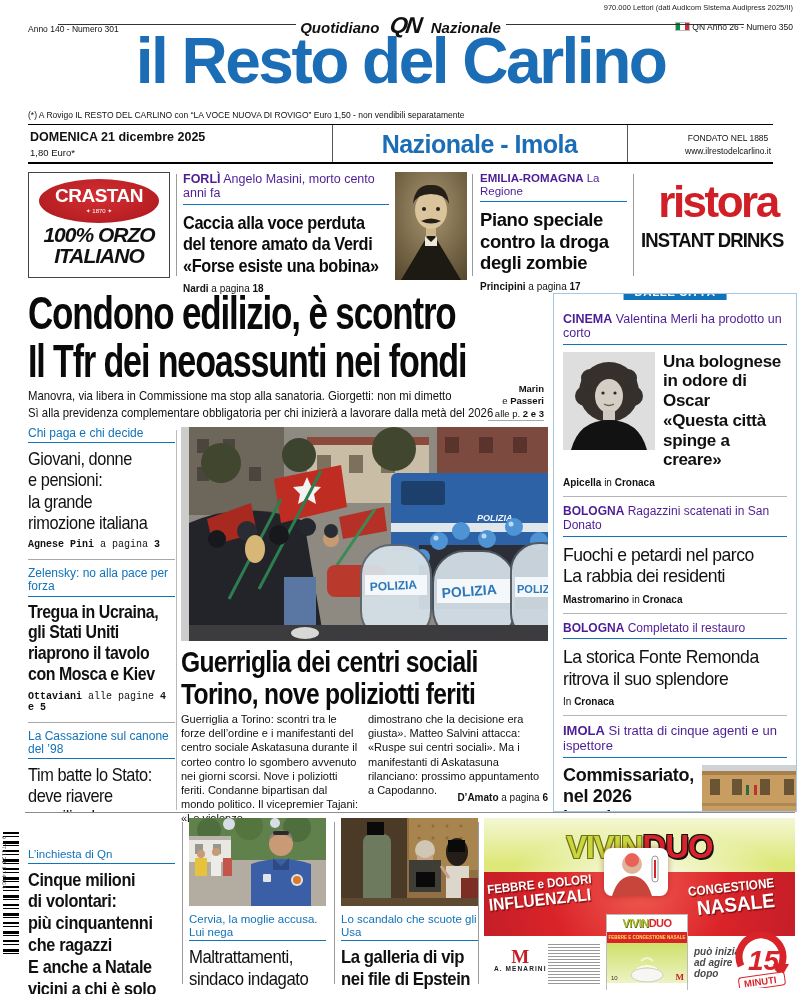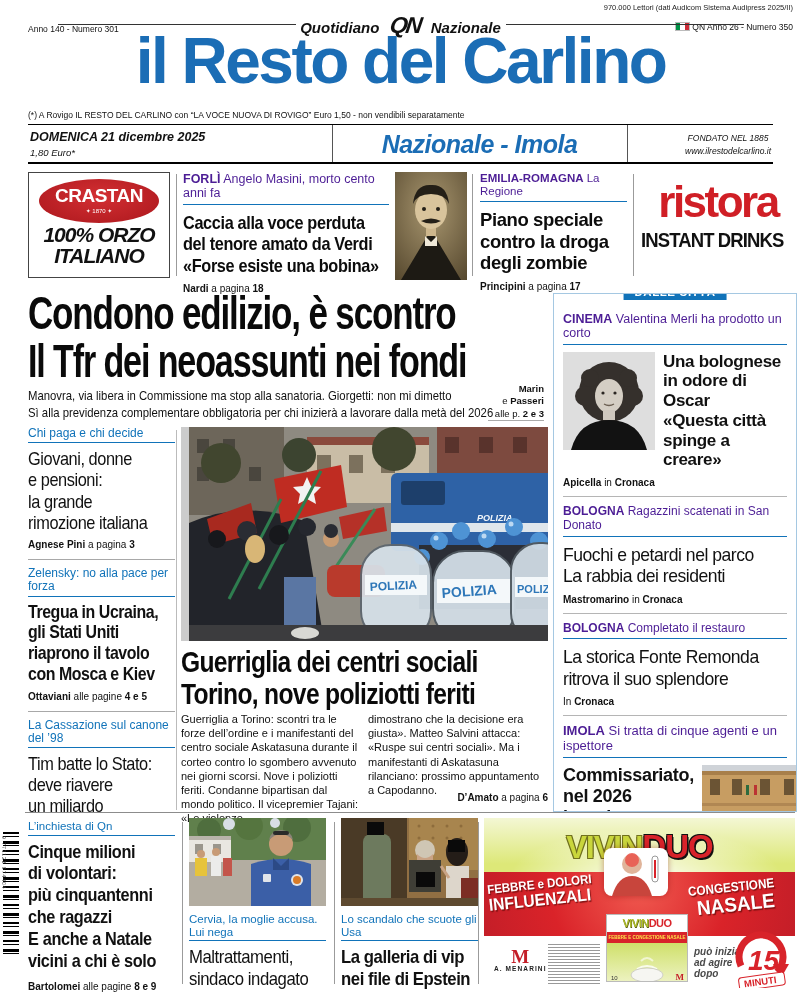--- a/index.html
+++ b/index.html
@@ -25,21 +25,21 @@
   .rl-head{font-weight:bold;font-size:17.5px;line-height:1.16;letter-spacing:-0.3px;}
   .rl-head.light{font-weight:normal;font-size:18.5px;letter-spacing:-0.5px;}
   .row{display:flex;gap:8px;}
   
   .lcol{position:absolute;left:28px;top:427px;width:147px;height:385px;overflow:hidden;}
   .lc-item{padding:7px 0 9px;}
   .lc-item + .lc-item{border-top:1.5px solid #a8a8a8;}
   .lc-k{font-size:12px;color:#1173b9;border-bottom:1px solid #1173b9;padding-bottom:2px;margin-bottom:5px;line-height:1.1;}
   .lc-h{font-size:19px;line-height:1.12;letter-spacing:-0.5px;}
   .lc-h .cond{display:inline-block;transform:scaleX(0.86);transform-origin:0 0;white-space:nowrap;}
-  .lc-by{font-size:10px;margin-top:6px;}
+  .lc-by{font-size:10px;margin-top:6px;font-family:Liberation Mono, monospace;}
   .photo{display:block;overflow:hidden;background:#ccc;}
   .barcode{position:absolute;left:3px;top:832px;width:16px;height:126px;
     background:repeating-linear-gradient(to bottom,#000 0 2px,#fff 2px 4px,#000 4px 5px,#fff 5px 9px,#000 9px 12px,#fff 12px 13px,#000 13px 14px,#fff 14px 18px);}
   .barcode span{position:absolute;left:-2px;top:4px;font-size:5px;writing-mode:vertical-rl;color:#333;letter-spacing:1px;}
   
   .vivin{position:absolute;left:484px;top:818px;width:311px;height:172px;background:#fff;overflow:hidden;}
   .vv-top{position:absolute;left:0;top:0;width:100%;height:54px;background:linear-gradient(180deg,#f4f7d4 0%,#dde878 85%);}
   .vv-burst{position:absolute;left:0;top:0;width:100%;height:54px;
      background:radial-gradient(ellipse at 52% 115%, rgba(255,255,255,0.95) 0%, rgba(255,255,255,0) 60%);}
   .vv-mid{position:absolute;left:0;top:54px;width:100%;height:64px;
@@ -48,21 +48,21 @@
   .vv-brand{position:absolute;left:0;top:10px;width:100%;text-align:center;font-weight:bold;letter-spacing:-1px;}
   .vv-brand .v1{font-size:31px;color:#c9d63c;text-shadow:1px 1px 0 #70701e,-1px 1px 0 #70701e,1px -1px 0 #70701e,-1px -1px 0 #70701e;}
   .vv-brand .v2{font-size:33px;color:#d8232a;text-shadow:1.5px 1.5px 0 #111,-1px 1px 0 #111,1px -1px 0 #111,-1px -1px 0 #111;}
   .vv-side{position:absolute;color:#fff;font-weight:bold;text-shadow:1px 1.5px 1px #801212;transform:rotate(-6deg);line-height:1.05;}
   .fig-box{position:absolute;left:120px;top:30px;width:64px;height:48px;background:#fff;border-radius:8px;box-shadow:0 0 6px rgba(120,0,0,0.4);}
   .menarini{position:absolute;left:10px;top:130px;text-align:center;}
   .menarini .mm{font-family:"Liberation Serif",serif;font-weight:bold;font-size:19px;color:#c41e28;line-height:0.9;}
   .menarini .mn{font-size:6.5px;letter-spacing:1.1px;color:#222;font-weight:bold;}
   .vv-fine{position:absolute;left:64px;top:126px;width:52px;height:40px;opacity:0.75;
      background:repeating-linear-gradient(to bottom,#777 0 1px,transparent 1px 3px);}
-  .vv-box{position:absolute;left:122px;top:96px;width:82px;height:68px;border:1px solid #bbb;background:#fff;overflow:hidden;}
+  .vv-box{position:absolute;left:122px;top:96px;width:82px;height:81px;border:1px solid #bbb;background:#fff;overflow:hidden;}
   .vv-box .bb{text-align:center;font-weight:bold;font-size:11px;letter-spacing:-0.5px;line-height:1.5;}
   .vv-box .bb .g{color:#aebc2b;text-shadow:0.5px 0.5px 0 #5c5c14;}
   .vv-box .bb .r{color:#d8232a;}
   .vv-box .band{background:#d8232a;color:#ffe24a;font-size:4.5px;font-weight:bold;text-align:center;line-height:11px;height:11px;}
   .vv-box .low{position:relative;height:40px;background:linear-gradient(180deg,#cfe06a,#eef3c4);}
   .vv-claim{position:absolute;left:210px;top:128px;width:58px;font-size:10px;font-weight:bold;font-style:italic;color:#4a4a4a;line-height:1.12;}
   .minuti{position:absolute;right:2px;top:112px;width:62px;height:58px;}
 </style>
 </head>
 <body>
@@ -79,21 +79,21 @@
   <div class="abs" style="top:24px;left:506px;width:238px;height:2px;border-top:1.5px solid #333;"></div>
   <div class="abs" style="top:12px;left:0;width:100%;text-align:center;">
     <span style="font-style:italic;font-weight:bold;font-size:15px;">Quotidiano</span>
     <span style="font-style:italic;font-weight:bold;font-size:23px;letter-spacing:-2px;transform:skewX(-8deg);display:inline-block;margin:0 6px;">QN</span>
     <span style="font-style:italic;font-weight:bold;font-size:15px;">Nazionale</span>
   </div>
 
   <div class="abs" style="top:26px;left:0;width:100%;text-align:center;font-size:64px;font-weight:bold;color:#1b6db5;letter-spacing:-2.5px;line-height:1.1;">il Resto del Carlino</div>
   <div class="abs" style="top:110px;left:28px;font-size:8.5px;color:#111;">(*) A Rovigo IL RESTO DEL CARLINO con “LA VOCE NUOVA DI ROVIGO” Euro 1,50 - non vendibili separatamente</div>
 
-  <div class="abs" style="top:124px;left:28px;width:745px;height:40px;border-top:1px solid #000;border-bottom:2.5px solid #000;font-style:italic;">
+  <div class="abs" style="top:124px;left:28px;width:745px;height:40px;border-top:1px solid #000;border-bottom:2.5px solid #000;">
     <div class="abs" style="left:2px;top:5px;font-size:12.5px;font-weight:bold;">DOMENICA 21 dicembre 2025</div>
     <div class="abs" style="left:2px;top:22px;font-size:9.5px;">1,80 Euro*</div>
     <div class="abs" style="left:304px;top:0;bottom:0;width:1px;background:#555;"></div>
     <div class="abs" style="left:304px;width:295px;top:5px;text-align:center;font-size:25px;font-weight:bold;color:#1b6db5;letter-spacing:-0.5px;">Nazionale - Imola</div>
     <div class="abs" style="left:599px;top:0;bottom:0;width:1px;background:#555;"></div>
     <div class="abs" style="right:2px;top:7px;text-align:center;font-size:8.5px;line-height:1.5;">
       <div>FONDATO NEL 1885</div>
       <div>www.ilrestodelcarlino.it</div>
     </div>
   </div>
@@ -336,21 +336,21 @@
   <div class="abs" style="left:368px;top:712px;width:180px;font-size:11px;line-height:1.29;">dimostrano che la decisione era giusta». Matteo Salvini attacca: «Ruspe sui centri sociali». Ma i manifestanti di Askatasuna rilanciano: prossimo appuntamento a Capodanno.</div>
   <div class="abs" style="left:368px;top:792px;width:180px;text-align:right;font-size:10px;"><span class="b">D’Amato</span> <span>a pagina</span> <span class="b">6</span></div>
 
   <div class="hdiv" style="left:25px;top:812px;width:770px;"></div>
 
   <div class="barcode">
       <span>9 771128 974404</span>
     </div>
 
   <div class="abs" style="left:28px;top:820px;width:147px;">
-    <div class="lc-k" style="font-size:11.5px;">L’inchiesta di Qn</div>
+    <div class="lc-k" style="font-size:11.5px;margin-top:28px;">L’inchiesta di Qn</div>
     <div style="font-size:18.5px;font-weight:bold;line-height:1.18;letter-spacing:-0.4px;"><span class="cond88">Cinque milioni<br>di volontari:<br>più cinquantenni<br>che ragazzi<br>E anche a Natale<br>vicini a chi è solo</span></div>
     <div class="byline" style="margin-top:9px;"><span class="b">Bartolomei</span> <span>alle pagine</span> <span class="b">8 e 9</span></div>
   </div>
 
   <div class="vdiv" style="left:182px;top:822px;height:162px;"></div>
 
   <div class="abs" style="left:189px;top:818px;width:137px;">
     <span class="photo" style="width:137px;height:88px;">
       <svg width="137" height="88" xmlns="http://www.w3.org/2000/svg">
         <rect width="137" height="88" fill="#b3ada1"></rect>

